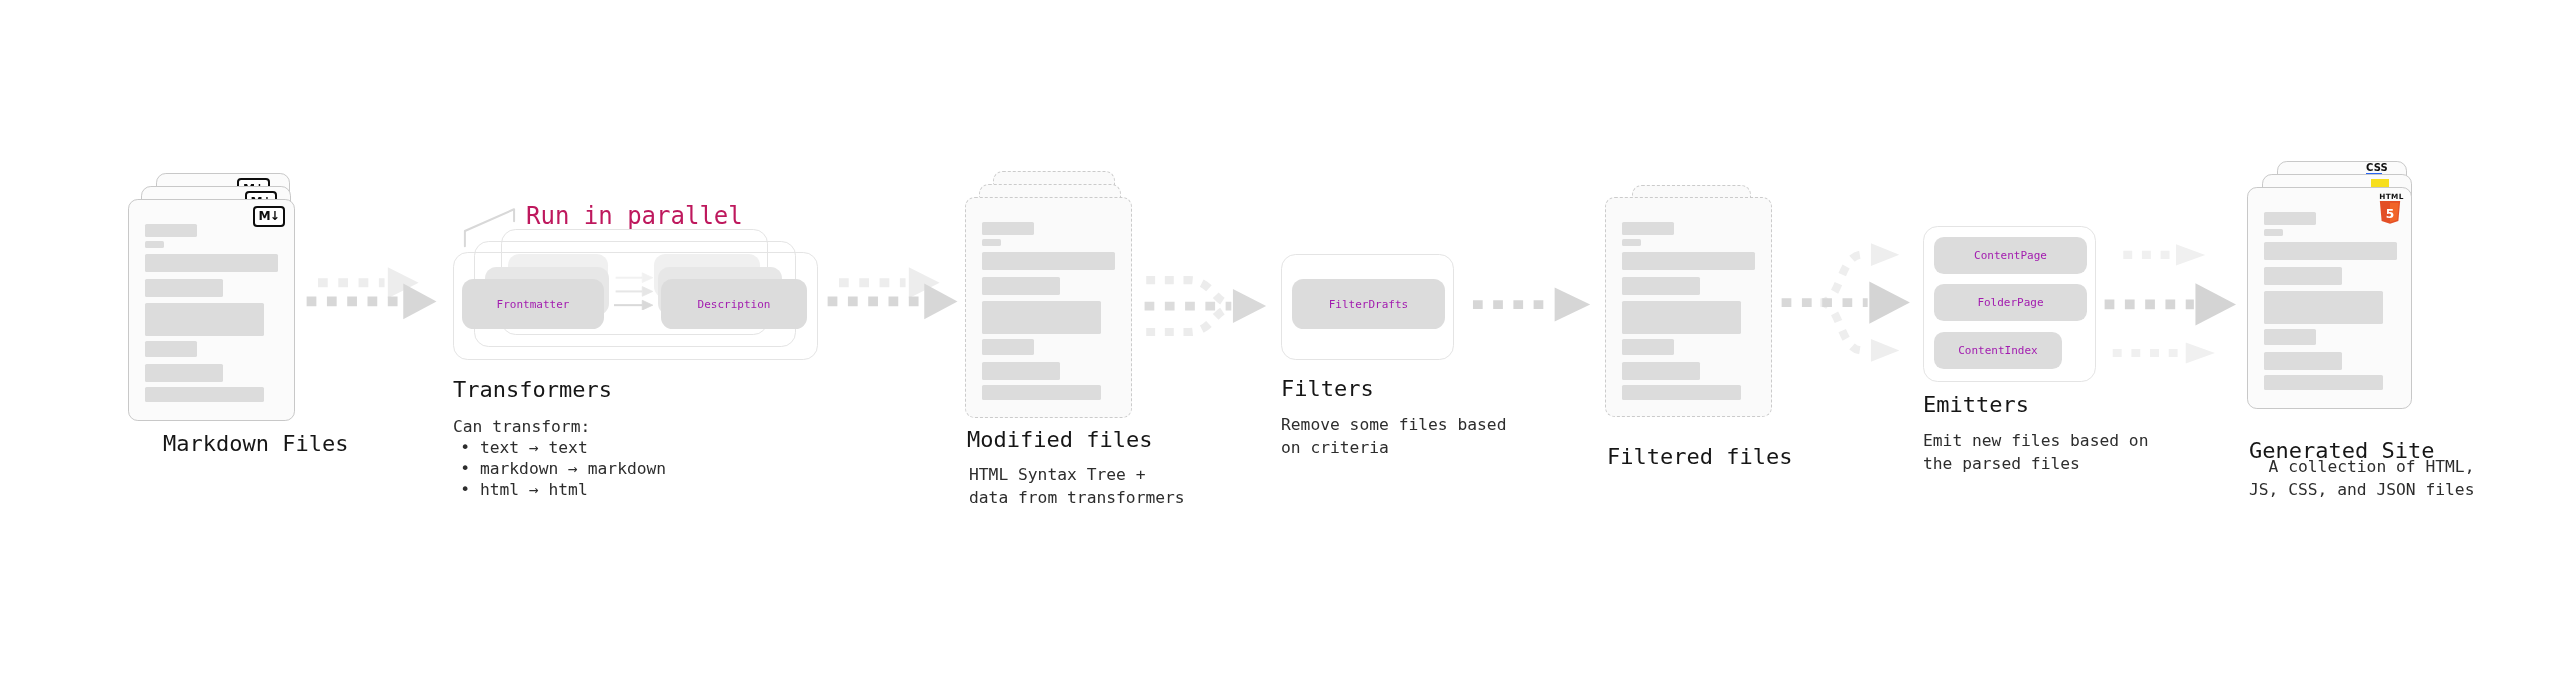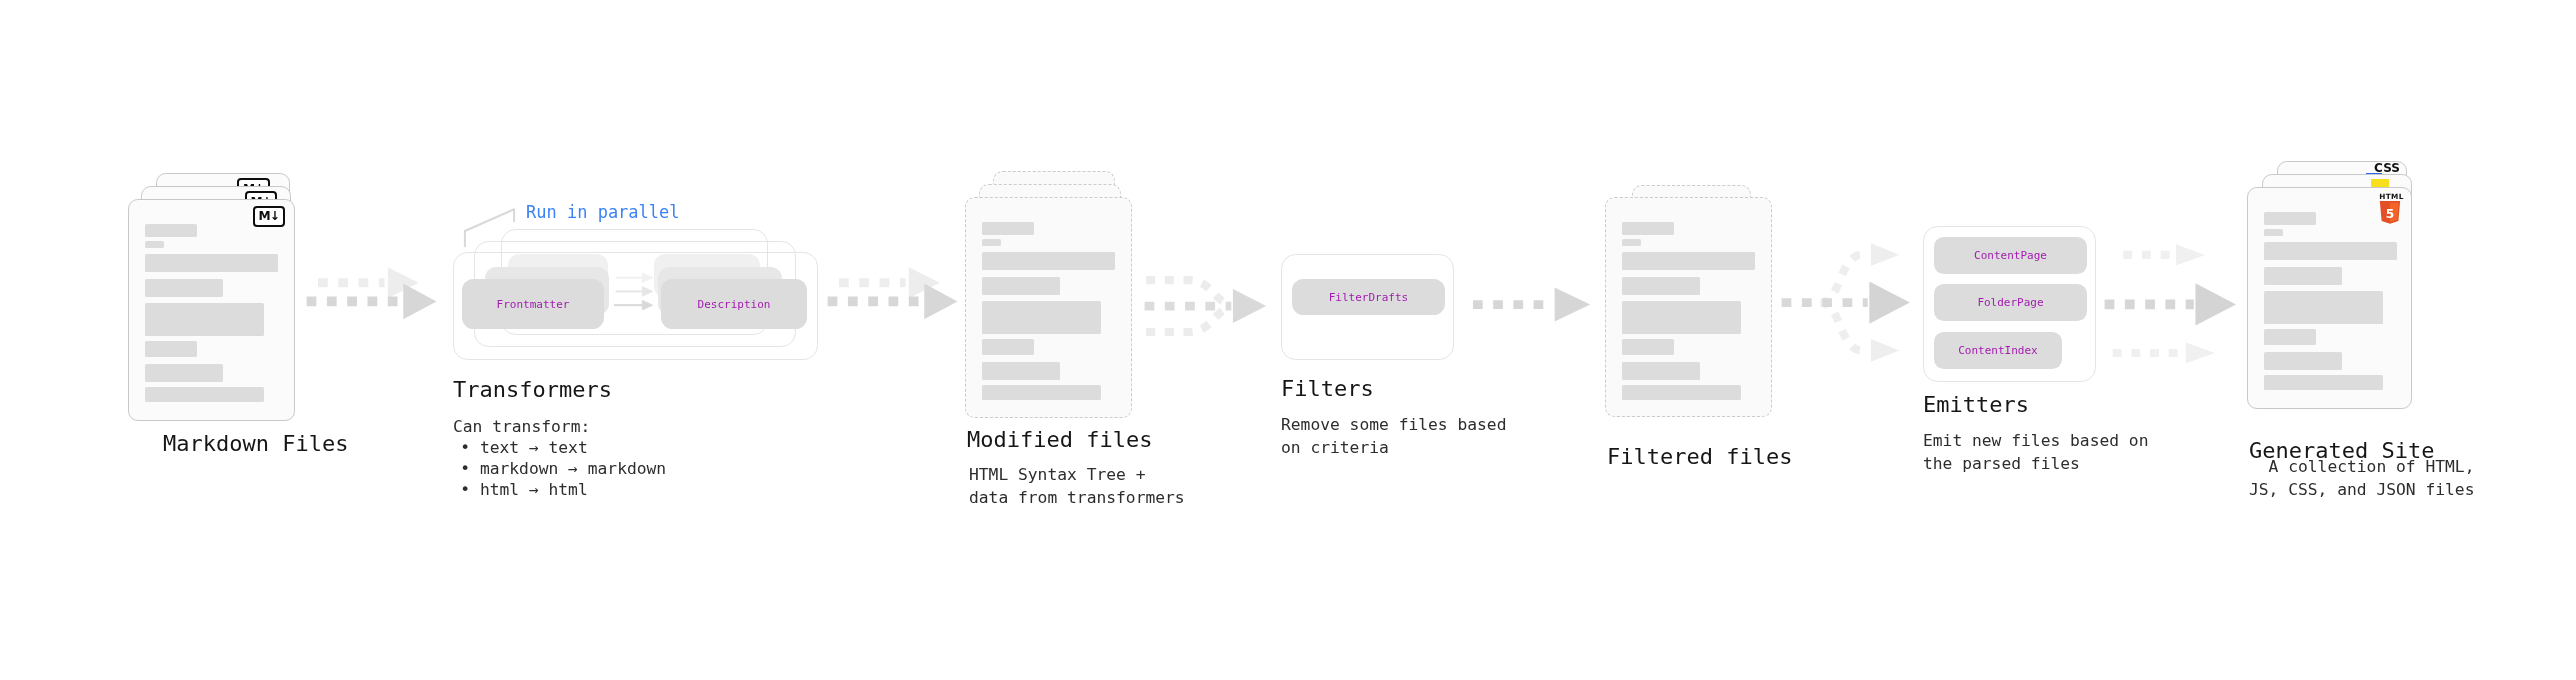--- a/index.html
+++ b/index.html
@@ -32,29 +32,29 @@
             font-size:11px;color:#a21caf;white-space:nowrap;}
   .ghost1{background:#e7e7e7;}
   .ghost2{background:#f0f0f0;}
 
   
   .stage-label{position:absolute;font-size:22px;font-weight:500;color:#161616;white-space:nowrap;}
   .stage-sub{position:absolute;font-size:16.3px;color:#2d2d2d;line-height:23px;white-space:nowrap;}
   .stage-sub span{display:block;}
   .bullets{position:absolute;font-size:16.3px;color:#2d2d2d;line-height:21px;white-space:nowrap;}
   .bullets span{display:block;}
-  .annotation{position:absolute;font-size:17px;color:#3b82f6;white-space:nowrap;}
+  .annotation{position:absolute;font-size:24px;color:#be185d;white-space:nowrap;}
 
   
   .md-badge{position:absolute;width:32.5px;height:21px;background:#fff;border:2.4px solid #0d0d0d;border-radius:4.1px;
             display:flex;align-items:center;justify-content:center;font-family:"DejaVu Sans","Liberation Sans",sans-serif;
             font-weight:800;font-size:12.2px;letter-spacing:-0.8px;color:#0d0d0d;box-sizing:border-box;}
   .js-badge{position:absolute;width:18px;height:10.6px;}
   .css-badge{position:absolute;width:16.3px;text-align:center;font-family:"DejaVu Sans","Liberation Sans",sans-serif;}
-  .css-badge .t{font-size:12px;font-weight:800;line-height:6.5px;color:#111;margin-left:8px;}
+  .css-badge .t{font-size:10px;font-weight:800;line-height:6.5px;color:#111;}
   .css-badge .u{height:2.4px;margin-top:0.8px;}
   .html5-badge{position:absolute;width:22px;text-align:center;font-family:"DejaVu Sans","Liberation Sans",sans-serif;}
   .html5-badge .t{font-size:7.3px;font-weight:800;line-height:7.3px;color:#111;letter-spacing:0.4px;}
 </style>
 </head>
 <body>
 
 <div class="canvas">
 
   
@@ -171,21 +171,21 @@
   <svg class="abs" style="left:1142px;top:268px;" width="130" height="77" viewBox="0 0 160 95">
     <path d="M5,15 H58 C86,15 88,42 110,45" fill="none" stroke="#ececec" stroke-width="10" stroke-dasharray="11 12"></path>
     <path d="M5,79 H58 C86,79 88,52 110,49" fill="none" stroke="#ececec" stroke-width="10" stroke-dasharray="11 12"></path>
     <line x1="3" y1="47" x2="110" y2="47" stroke="#dcdcdc" stroke-width="11" stroke-dasharray="12 13"></line>
     <polygon points="112,26 153,47 112,68" fill="#d9d9d9"></polygon>
   </svg>
 
   
   <div class="group">
     <div class="container-box" style="left:1281px;top:254px;width:173px;height:106px;"></div>
-    <div class="gray-box" style="left:1292px;top:279px;width:153px;height:36px;">FilterDrafts</div>
+    <div class="gray-box" style="left:1292px;top:279px;width:153px;height:50px;">FilterDrafts</div>
     <div class="stage-label" style="left:1281px;top:376px;">Filters</div>
     <div class="stage-sub" style="left:1281px;top:413px;">
       <span>Remove some files based</span>
       <span>on criteria</span>
     </div>
   </div>
 
   
   <svg class="abs" style="left:1471px;top:286px;" width="122" height="38" viewBox="0 0 150 47">
     <line x1="2" y1="23" x2="100" y2="23" stroke="#d6d6d6" stroke-width="11" stroke-dasharray="12 13"></line>

